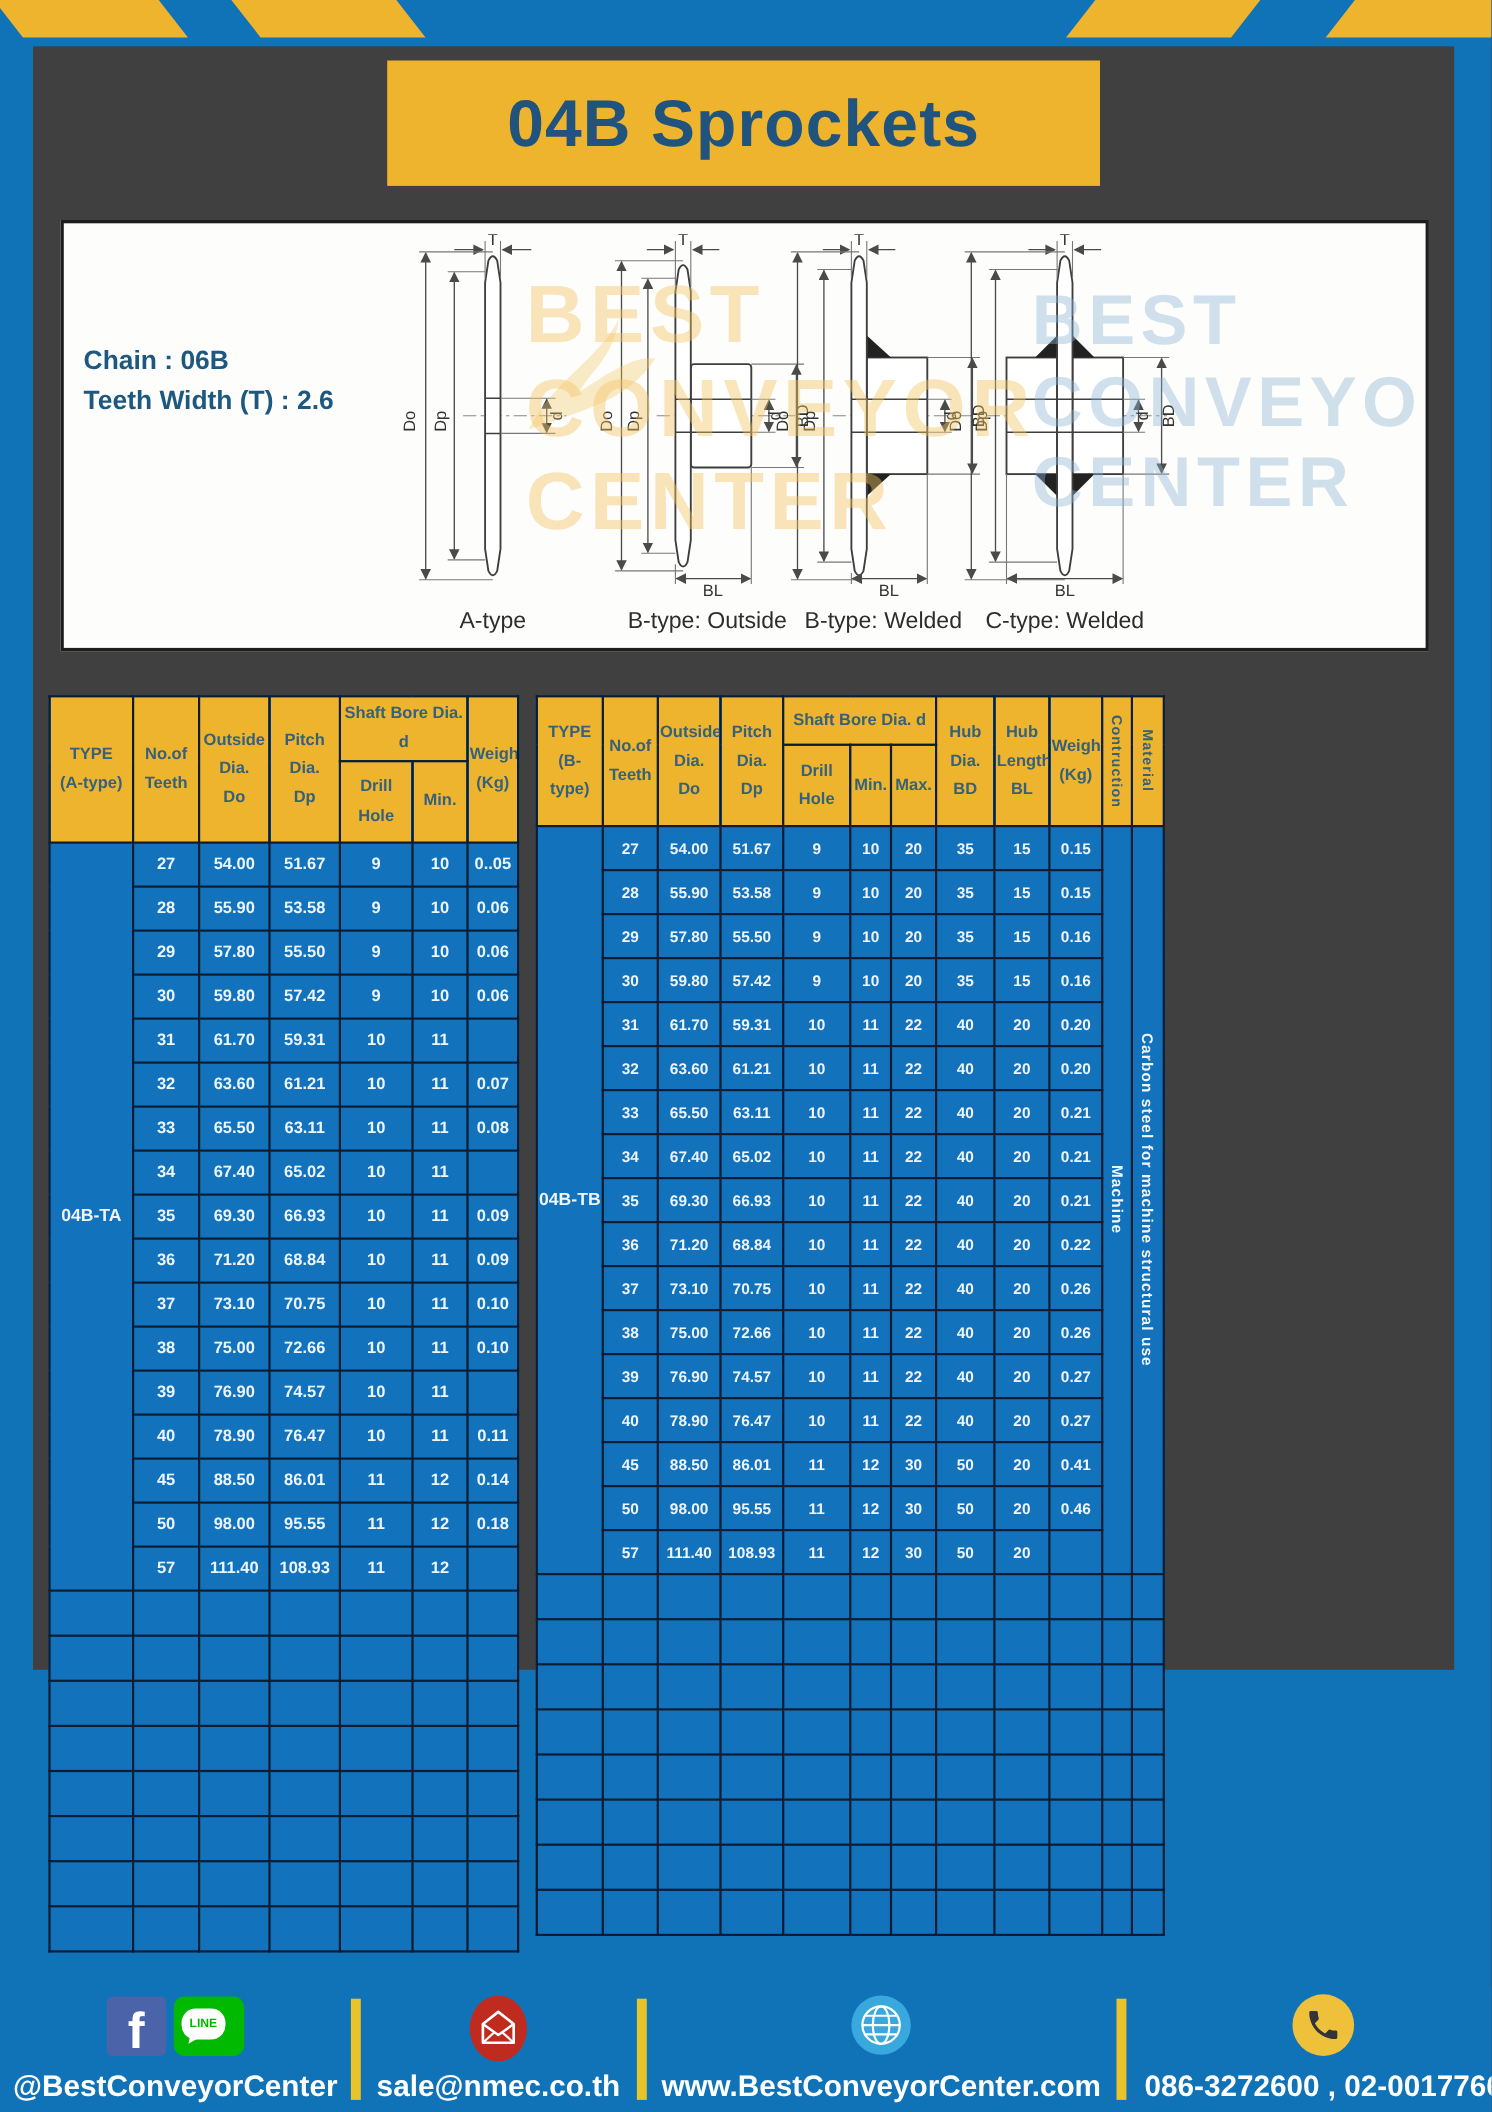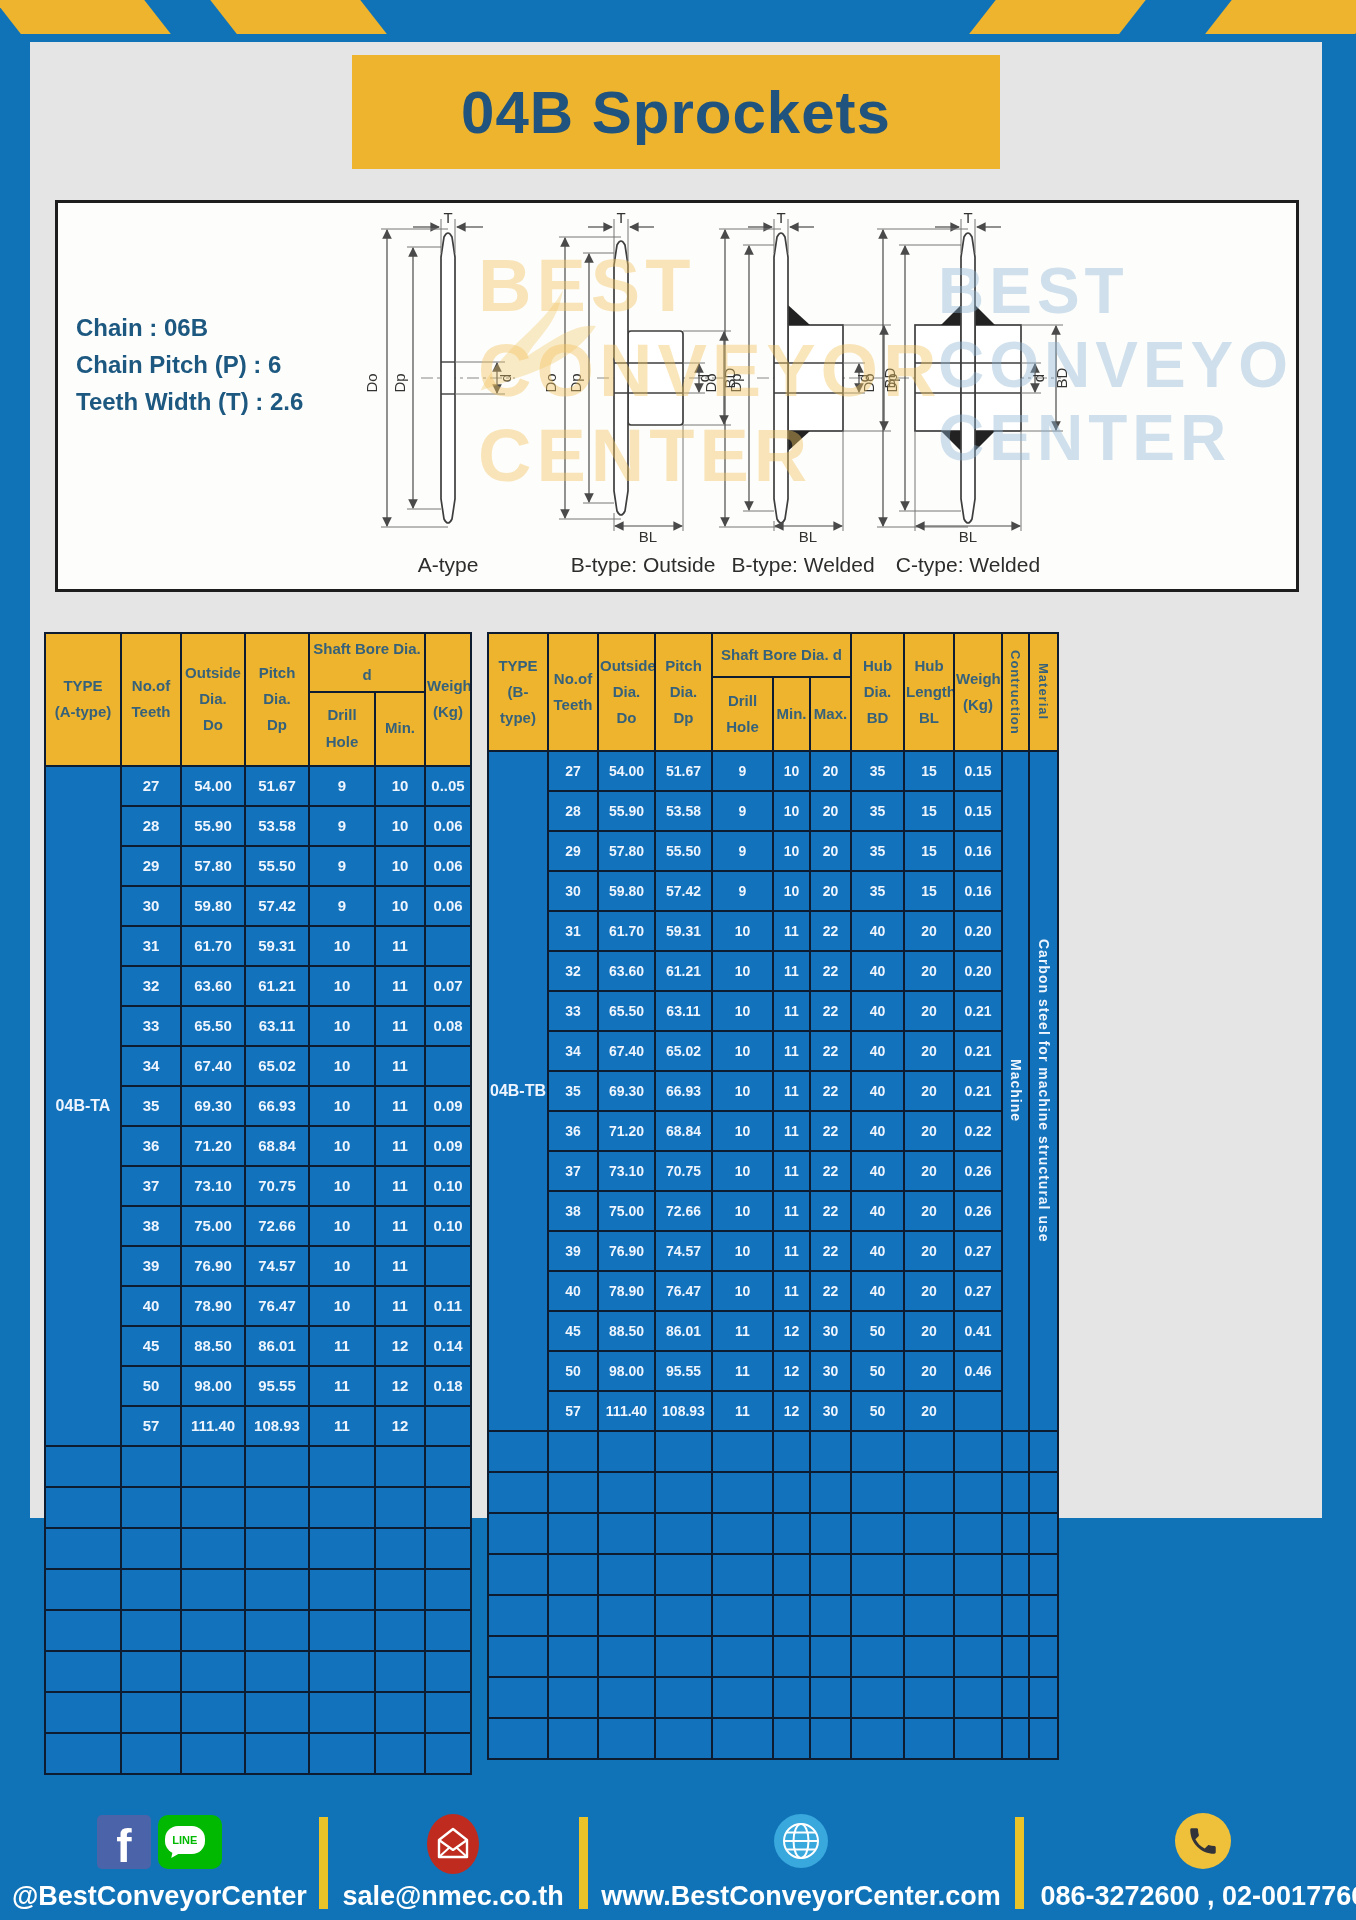--- a/index.html
+++ b/index.html
@@ -8,21 +8,21 @@
 
   
   .top-band { position:absolute; top:0; left:0; width:1356px; height:42px; background:#1173b7; overflow:hidden; z-index:3; }
   .stripe { position:absolute; top:-4px; height:38px; width:150px; background:#eeb42d; }
   .stripe.s1 { left:6px;  transform:skewX(38deg); }
   .stripe.s2 { left:222px; transform:skewX(38deg); }
   .stripe.s3 { right:222px; transform:skewX(-38deg); }
   .stripe.s4 { right:-14px; transform:skewX(-38deg); }
 
   
-  .content { position:absolute; left:30px; top:42px; width:1292px; height:1476px; background:#e5e5e5; z-index:1; }
+  .content { position:absolute; left:30px; top:42px; width:1292px; height:1476px; background:#404040; z-index:1; }
 
   .title-box { position:absolute; left:50%; transform:translateX(-50%); top:13px; width:648px; height:114px;
                background:#eeb42d; display:flex; align-items:center; justify-content:center; }
   .title-box h1 { font-size:60px; font-weight:bold; color:#20537e; letter-spacing:1px; }
 
   
   .diagram-panel { position:absolute; left:25px; top:158px; width:1244px; height:392px; background:#fdfdfb;
                    border:3px solid #1d1d1d; overflow:hidden; }
   .specs { position:absolute; left:18px; top:106px; z-index:3; }
   .specs div { font-size:24px; font-weight:bold; color:#1d5880; line-height:37px; white-space:nowrap; }
@@ -119,21 +119,20 @@
       <div>BEST</div>
       <div>CONVEYOR</div>
       <div>CENTER</div>
     </div>
     <svg class="wm-swan" width="150" height="150" viewBox="0 0 100 100">
       <path d="M15 85 C30 55 55 45 70 18 C66 42 52 50 46 62 C62 52 78 40 92 42 C76 66 52 72 30 80 Z" fill="#f3c766"></path>
     </svg>
 
     <div class="specs">
       <div>Chain : 06B</div>
-      <div>Chain Pitch (P) : 6</div>
       <div>Teeth Width (T) : 2.6</div>
     </div>
 
     <div class="fig fig-a">
       <svg width="190" height="330" viewBox="0 0 190 330">
         <line class="cline" x1="68" y1="165" x2="162" y2="165"></line>
         <path class="outline" d="M88 286 L88 44 L91 24 Q95 16 99 24 L102 44 L102 286 L99 306 Q95 314 91 306 Z"></path>
         <line class="boreline" x1="88" y1="149" x2="102" y2="149"></line>
         <line class="boreline" x1="88" y1="181" x2="102" y2="181"></line>
         <line class="ext" x1="88" y1="40" x2="88" y2="6"></line>

